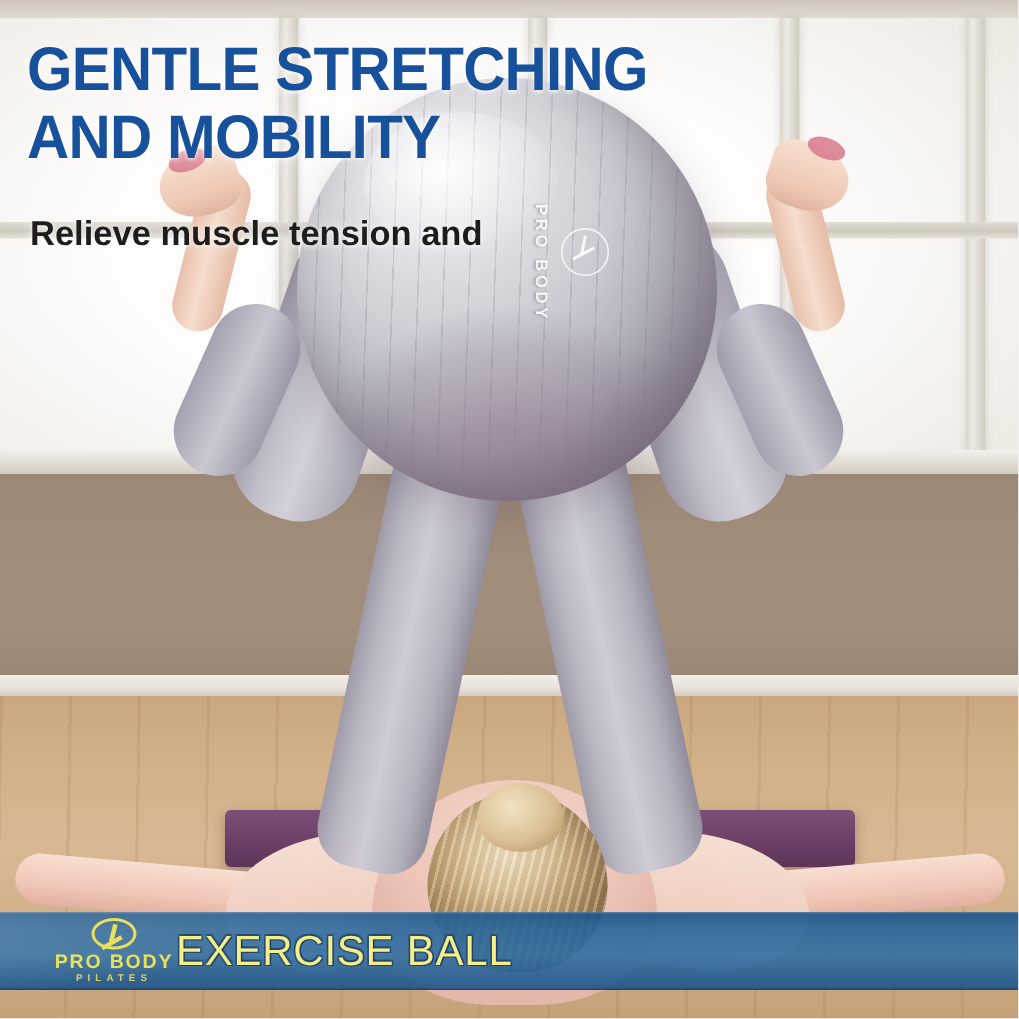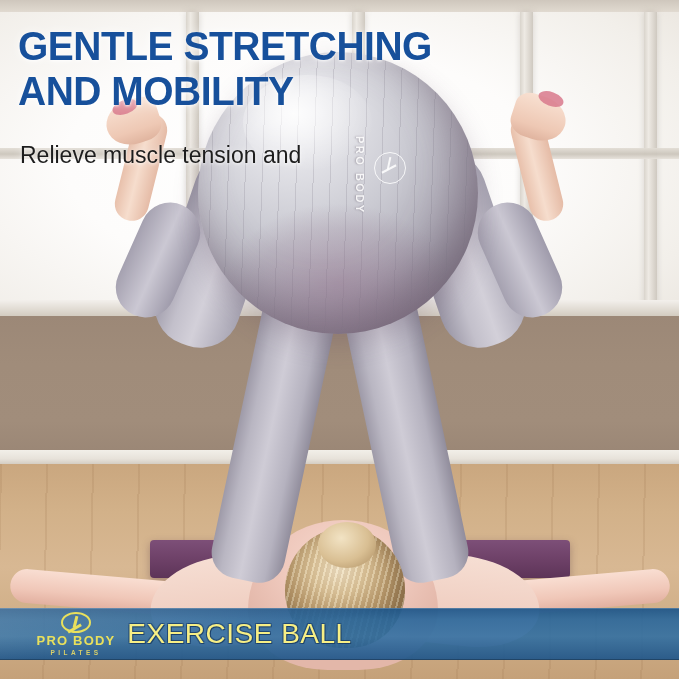--- a/index.html
+++ b/index.html
@@ -212,21 +212,21 @@
     font-size: 41px;
     line-height: 45px;
     letter-spacing: -0.5px;
     transform: scaleX(.95);
     transform-origin: left top;
     text-shadow: 0 1px 3px rgba(255,255,255,.85), 0 0 12px rgba(255,255,255,.7);
   }
   #subhead {
     left: 20px; top: 141px; width: 420px;
     color: #1d1d1d;
-    font-weight: 400;
+    font-weight: 700;
     font-size: 23px;
     line-height: 29px;
     text-shadow: 0 1px 3px rgba(255,255,255,.8), 0 0 10px rgba(255,255,255,.6);
   }
 
   
   #banner {
     left: 0; top: 608px; width: 679px; height: 52px;
     background: linear-gradient(180deg,
        rgba(28,84,136,.93) 0%,
@@ -260,21 +260,21 @@
   }
   #brand-name {
     color: #e9e05c; font-size: 13px; font-weight: 700; letter-spacing: 1.2px;
     line-height: 13px;
   }
   #brand-sub {
     color: #d9d06a; font-size: 6.5px; font-weight: 700; letter-spacing: 3.4px;
     line-height: 10px; margin-top: 1px;
   }
   #banner-title {
-    position: absolute; left: 132px; top: 0; width: 215px; height: 52px;
+    position: absolute; left: 122px; top: 0; width: 215px; height: 52px;
     display: flex; align-items: center; justify-content: center;
     color: #f7ef85;
     font-size: 28px; font-weight: 400; letter-spacing: .5px;
     text-shadow: 1px 1px 0 rgba(25,60,100,.85), -1px -1px 0 rgba(25,60,100,.55),
                  1px -1px 0 rgba(25,60,100,.55), -1px 1px 0 rgba(25,60,100,.55);
     white-space: nowrap;
   }
 </style>
 </head>
 <body>

